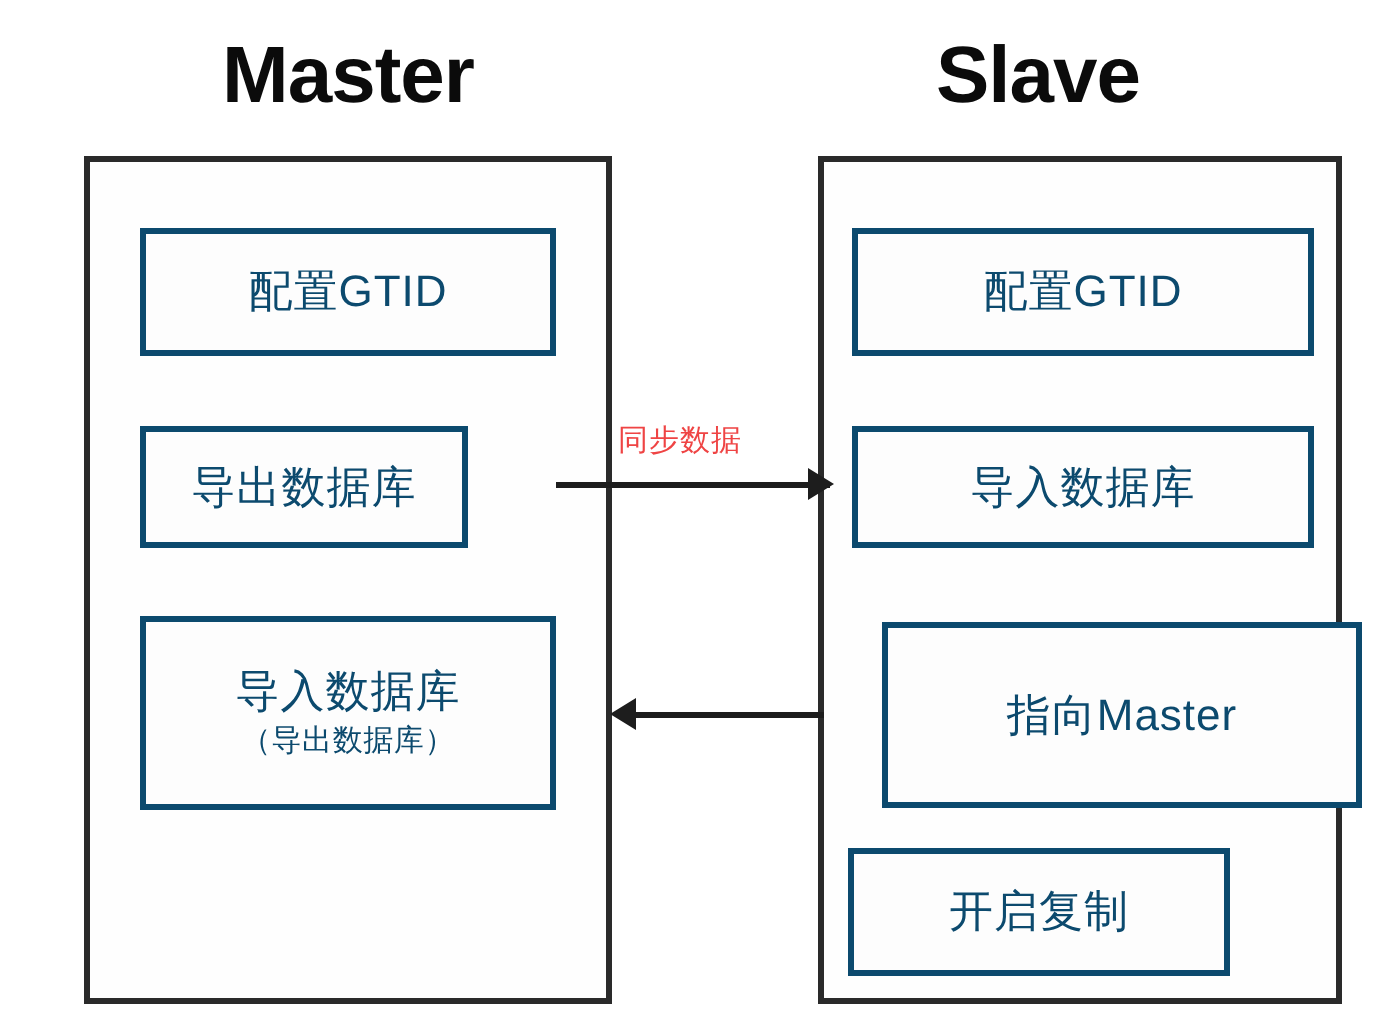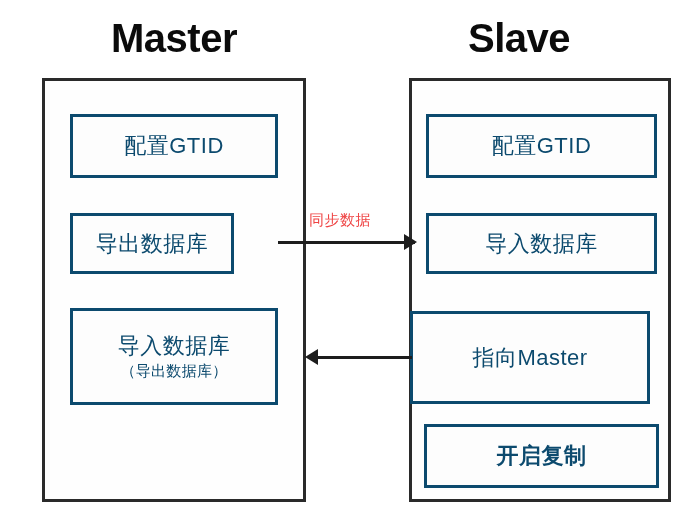--- a/index.html
+++ b/index.html
@@ -68,22 +68,22 @@
   }
 
   
   #m-step-1 { left: 70px; top: 114px; width: 208px; height: 64px; }
   #m-step-2 { left: 70px; top: 213px; width: 164px; height: 61px; }
   #m-step-3 { left: 70px; top: 308px; width: 208px; height: 97px; }
 
   
   #s-step-1 { left: 426px; top: 114px; width: 231px; height: 64px; }
   #s-step-2 { left: 426px; top: 213px; width: 231px; height: 61px; }
-  #s-step-3 { left: 410px; top: 311px; width: 240px; height: 93px; }
-  #s-step-4 { left: 424px; top: 424px; width: 235px; height: 64px; font-weight: bold; }
+  #s-step-3 { left: 441px; top: 311px; width: 240px; height: 93px; }
+  #s-step-4 { left: 424px; top: 424px; width: 191px; height: 64px; }
 
   
   .conn-line {
     position: absolute;
     background: #1d1d1d;
   }
   #sync-line {
     left: 278px;
     top: 241px;
     width: 137px;

